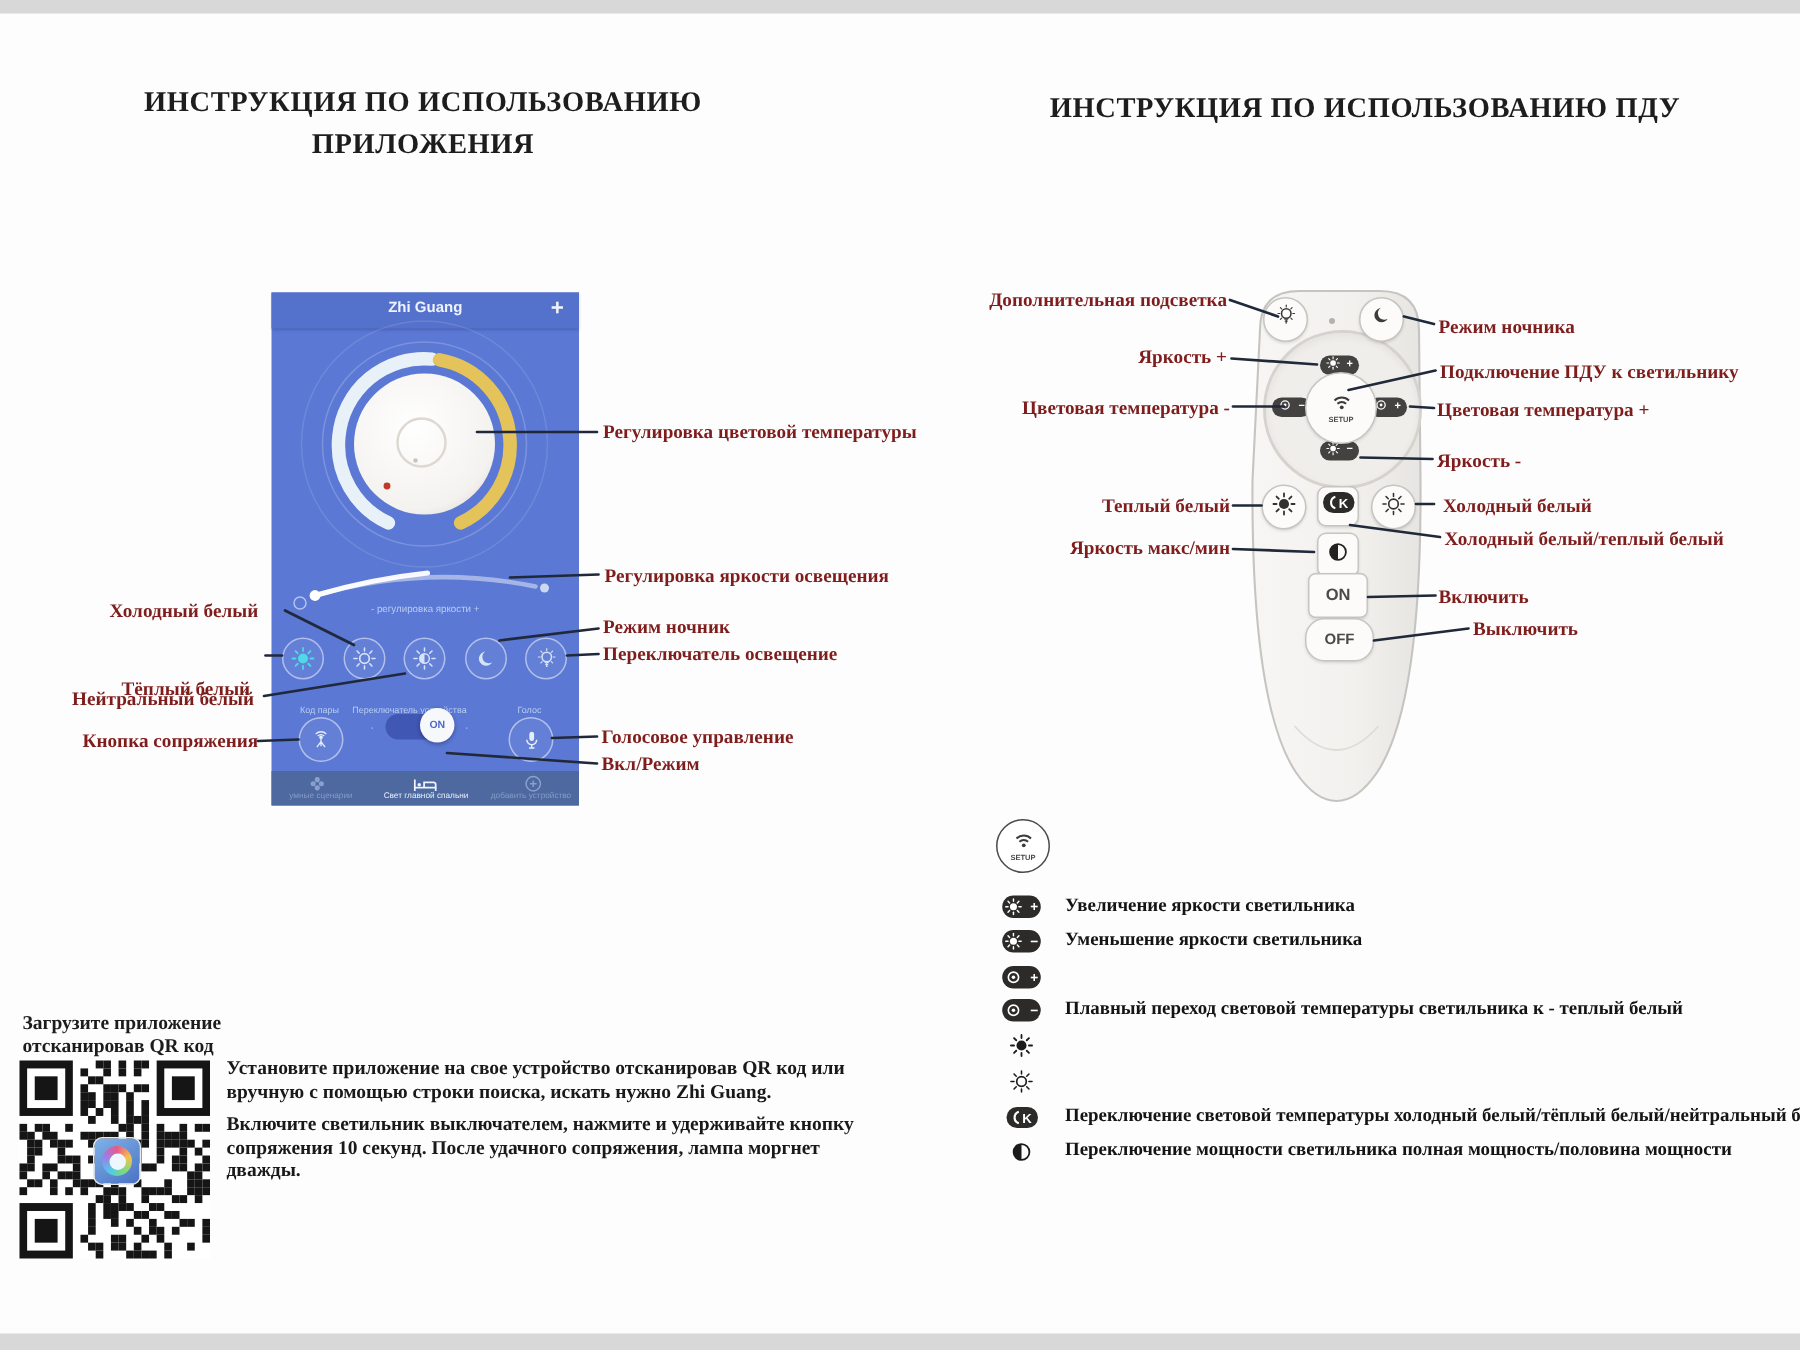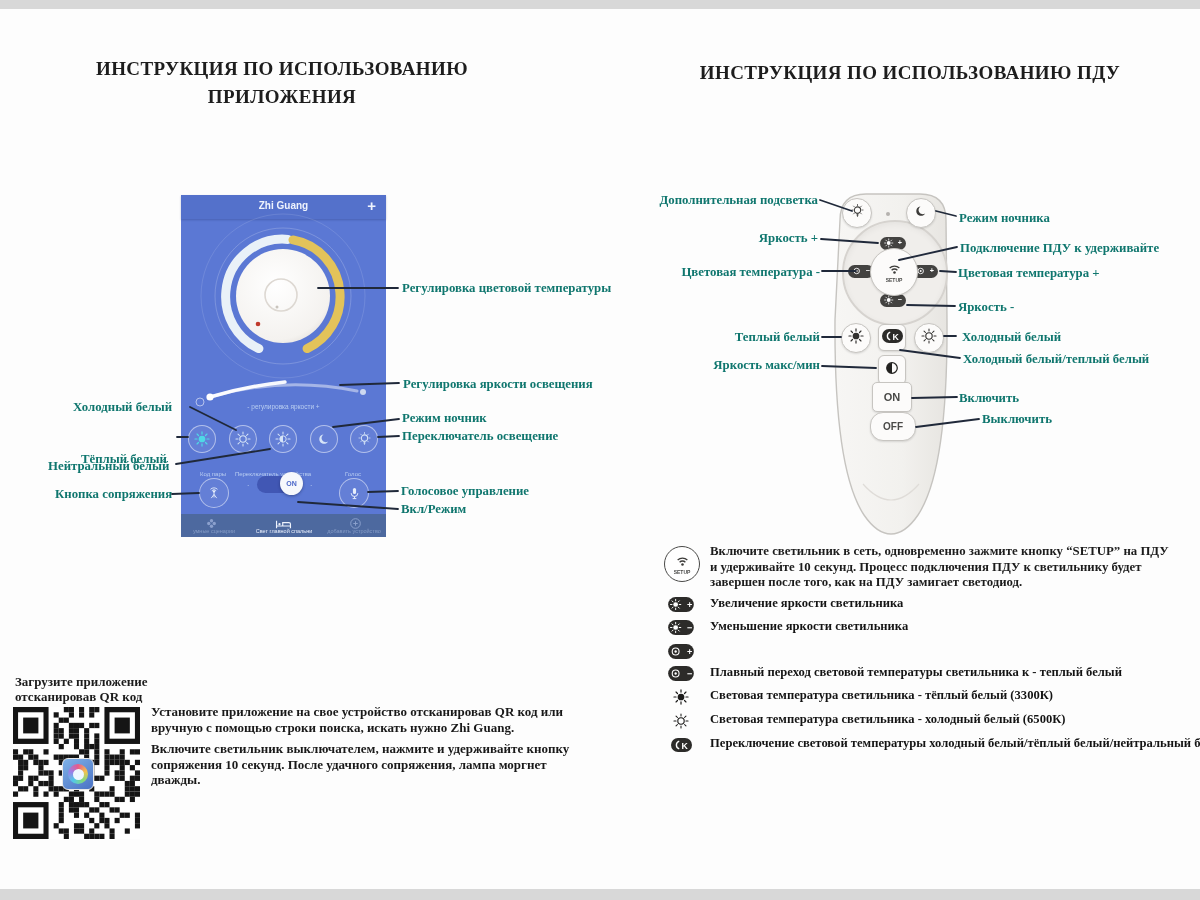--- a/index.html
+++ b/index.html
@@ -1,21 +1,21 @@
 <!DOCTYPE html>
 <html><head>
 <meta charset="utf-8">
 <style>
   html,body{margin:0;padding:0;background:#888;}
   #canvas{position:relative;width:1200px;height:900px;background:#fdfdfd;overflow:hidden;
           font-family:"Liberation Serif",serif;color:#1c1c1c;}
   .strip{position:absolute;left:0;width:1200px;background:#d8d8d8;}
   .abs{position:absolute;}
   .title{font-weight:bold;font-size:19px;letter-spacing:.4px;text-align:center;color:#1d1d1d;}
-  .co{position:absolute;font-weight:bold;font-size:12.8px;white-space:nowrap;color:#0f766e;}
+  .co{position:absolute;font-weight:bold;font-size:12.8px;white-space:nowrap;color:#7f1d1d;}
   .co.r{text-align:right;}
   
   #phone{position:absolute;left:181px;top:195px;width:205px;height:342px;background:#5b78d4;}
   #phone-header{position:absolute;left:0;top:0;width:205px;height:24px;background:#5471cb;
                 box-shadow:0 1px 2px rgba(20,30,80,.25);}
   #phone-header .ttl{position:absolute;left:0;top:5px;width:205px;text-align:center;color:#eef3fd;
                      font-family:"Liberation Sans",sans-serif;font-size:10px;font-weight:bold;}
   #phone-header .plus{position:absolute;right:10px;top:2px;color:#eef3fd;font-family:"Liberation Sans",sans-serif;
                       font-size:15px;font-weight:bold;}
   .appcap{position:absolute;font-family:"Liberation Sans",sans-serif;color:#c9dcf6;opacity:.85;}
@@ -350,36 +350,35 @@
     </div>
   <div class="rbtn rlabel" style="left:872px;top:382px;width:38px;height:28px;border-radius:5px;font-size:11px">ON</div>
   <div class="rbtn rlabel" style="left:870px;top:412px;width:44px;height:27px;border-radius:13px;font-size:10px">OFF</div>
 
   <div class="co r" style="right:382px;top:193px">Дополнительная подсветка</div>
   <div class="co r" style="right:382px;top:231px">Яркость +</div>
   <div class="co r" style="right:380px;top:265px">Цветовая температура -</div>
   <div class="co r" style="right:380px;top:330px">Теплый белый</div>
   <div class="co r" style="right:380px;top:358px">Яркость макс/мин</div>
   <div class="co" style="left:959px;top:211px">Режим ночника</div>
-  <div class="co" style="left:960px;top:241px">Подключение ПДУ к удерживайте</div>
+  <div class="co" style="left:960px;top:241px">Подключение ПДУ к светильнику</div>
   <div class="co" style="left:958px;top:266px">Цветовая температура +</div>
   <div class="co" style="left:958px;top:300px">Яркость -</div>
   <div class="co" style="left:962px;top:330px">Холодный белый</div>
   <div class="co" style="left:963px;top:352px">Холодный белый/теплый белый</div>
   <div class="co" style="left:959px;top:391px">Включить</div>
   <div class="co" style="left:982px;top:412px">Выключить</div>
 
   <div class="abs round" style="left:664px;top:546px;width:34px;height:34px;border:1.6px solid #4a4a48;display:flex;flex-direction:column;align-items:center;justify-content:center;background:#fff">
     <span class="ico"><svg viewBox="0 0 20 14" width="17" height="12">
           <circle cx="10" cy="11.2" r="1.5" fill="#3c3b39"></circle>
           <path d="M6.6 8.4 a4.8 4.8 0 0 1 6.8 0 M4.3 5.8 a8.2 8.2 0 0 1 11.4 0" stroke="#3c3b39" stroke-width="1.5" fill="none"></path>
         </svg></span>
     <span class="rlabel" style="font-size:5px;margin-top:-2px">SETUP</span>
   </div>
-  <div class="abs" style="left:710px;top:544px;width:468px;font-weight:bold;font-size:12.8px;line-height:15.5px">Включите светильник в сеть, одновременно зажмите кнопку “SETUP” на ПДУ и удерживайте 10 секунд. Процесс подключения ПДУ к светильнику будет завершен после того, как на ПДУ замигает светодиод.</div>
 
   <div class="legend-row" style="top:595px">
       <span class="legend-ico ico">
         <svg viewBox="0 0 24 14" width="26" height="15">
           <rect x="0" y="0" width="24" height="14" rx="7" fill="#2c2b29"></rect>
           <circle cx="7" cy="7" r="2.2" fill="#fff"></circle>
           <line x1="7.00" y1="3.60" x2="7.00" y2="2.20" stroke="#fff" stroke-width="0.9" stroke-linecap="round"></line>
           <line x1="9.40" y1="4.60" x2="10.39" y2="3.61" stroke="#fff" stroke-width="0.9" stroke-linecap="round"></line>
           <line x1="10.40" y1="7.00" x2="11.80" y2="7.00" stroke="#fff" stroke-width="0.9" stroke-linecap="round"></line>
           <line x1="9.40" y1="9.40" x2="10.39" y2="10.39" stroke="#fff" stroke-width="0.9" stroke-linecap="round"></line>
@@ -438,47 +437,54 @@
           <line x1="10.00" y1="3.80" x2="10.00" y2="1.20" stroke="#1c1b1a" stroke-width="1.5" stroke-linecap="round"></line>
           <line x1="14.38" y1="5.62" x2="16.22" y2="3.78" stroke="#1c1b1a" stroke-width="1.5" stroke-linecap="round"></line>
           <line x1="16.20" y1="10.00" x2="18.80" y2="10.00" stroke="#1c1b1a" stroke-width="1.5" stroke-linecap="round"></line>
           <line x1="14.38" y1="14.38" x2="16.22" y2="16.22" stroke="#1c1b1a" stroke-width="1.5" stroke-linecap="round"></line>
           <line x1="10.00" y1="16.20" x2="10.00" y2="18.80" stroke="#1c1b1a" stroke-width="1.5" stroke-linecap="round"></line>
           <line x1="5.62" y1="14.38" x2="3.78" y2="16.22" stroke="#1c1b1a" stroke-width="1.5" stroke-linecap="round"></line>
           <line x1="3.80" y1="10.00" x2="1.20" y2="10.00" stroke="#1c1b1a" stroke-width="1.5" stroke-linecap="round"></line>
           <line x1="5.62" y1="5.62" x2="3.78" y2="3.78" stroke="#1c1b1a" stroke-width="1.5" stroke-linecap="round"></line>
         </svg>
       </span>
-      <span class="legend-txt">Световая температура светильника - тёплый белый (3300К)</span>
     </div>
   <div class="legend-row" style="top:711px">
       <span class="legend-ico ico">
         <svg viewBox="0 0 20 20" width="16" height="16">
           <circle cx="10" cy="10" r="4" fill="none" stroke="#1c1b1a" stroke-width="1.4"></circle>
           <line x1="10.00" y1="3.80" x2="10.00" y2="1.20" stroke="#1c1b1a" stroke-width="1.3" stroke-linecap="round"></line>
           <line x1="14.38" y1="5.62" x2="16.22" y2="3.78" stroke="#1c1b1a" stroke-width="1.3" stroke-linecap="round"></line>
           <line x1="16.20" y1="10.00" x2="18.80" y2="10.00" stroke="#1c1b1a" stroke-width="1.3" stroke-linecap="round"></line>
           <line x1="14.38" y1="14.38" x2="16.22" y2="16.22" stroke="#1c1b1a" stroke-width="1.3" stroke-linecap="round"></line>
           <line x1="10.00" y1="16.20" x2="10.00" y2="18.80" stroke="#1c1b1a" stroke-width="1.3" stroke-linecap="round"></line>
           <line x1="5.62" y1="14.38" x2="3.78" y2="16.22" stroke="#1c1b1a" stroke-width="1.3" stroke-linecap="round"></line>
           <line x1="3.80" y1="10.00" x2="1.20" y2="10.00" stroke="#1c1b1a" stroke-width="1.3" stroke-linecap="round"></line>
           <line x1="5.62" y1="5.62" x2="3.78" y2="3.78" stroke="#1c1b1a" stroke-width="1.3" stroke-linecap="round"></line>
         </svg>
       </span>
-      <span class="legend-txt">Световая температура светильника - холодный белый (6500К)</span>
     </div>
   <div class="legend-row" style="top:735px">
       <span class="legend-ico ico">
         <svg viewBox="0 0 24 16" width="21" height="14">
           <rect x="0" y="0" width="24" height="16" rx="8" fill="#2c2b29"></rect>
           <path d="M9.4 3.6 a4.6 4.6 0 0 0 0 8.8" stroke="#fff" stroke-width="1.6" fill="none"></path>
           <text x="12" y="12.2" fill="#fff" font-size="10" font-weight="bold" font-family="Liberation Sans,sans-serif">K</text>
         </svg>
       </span>
       <span class="legend-txt">Переключение световой температуры холодный белый/тёплый белый/нейтральный белый</span>
+    </div>
+  <div class="legend-row" style="top:758px">
+      <span class="legend-ico ico">
+        <svg viewBox="0 0 20 20" width="16" height="16">
+          <circle cx="10" cy="10" r="6.6" fill="none" stroke="#1c1b1a" stroke-width="1.5"></circle>
+          <path d="M10 3.4 a6.6 6.6 0 0 0 0 13.2 z" fill="#1c1b1a"></path>
+        </svg>
+      </span>
+      <span class="legend-txt">Переключение мощности светильника полная мощность/половина мощности</span>
     </div>
 
   <div class="qrcap" style="top:674px">Загрузите приложение</div>
   <div class="qrcap" style="top:689px">отсканировав QR код</div>
   <div id="qr-wrap">
     <svg id="qr-svg" width="127" height="132" viewBox="0 0 25 25" preserveAspectRatio="none">
         <rect width="25" height="25" fill="#fff"></rect>
         <rect x="10" y="0" width="1" height="1" fill="#151515"></rect>
         <rect x="11" y="0" width="1" height="1" fill="#151515"></rect>
         <rect x="13" y="0" width="1" height="1" fill="#151515"></rect>

